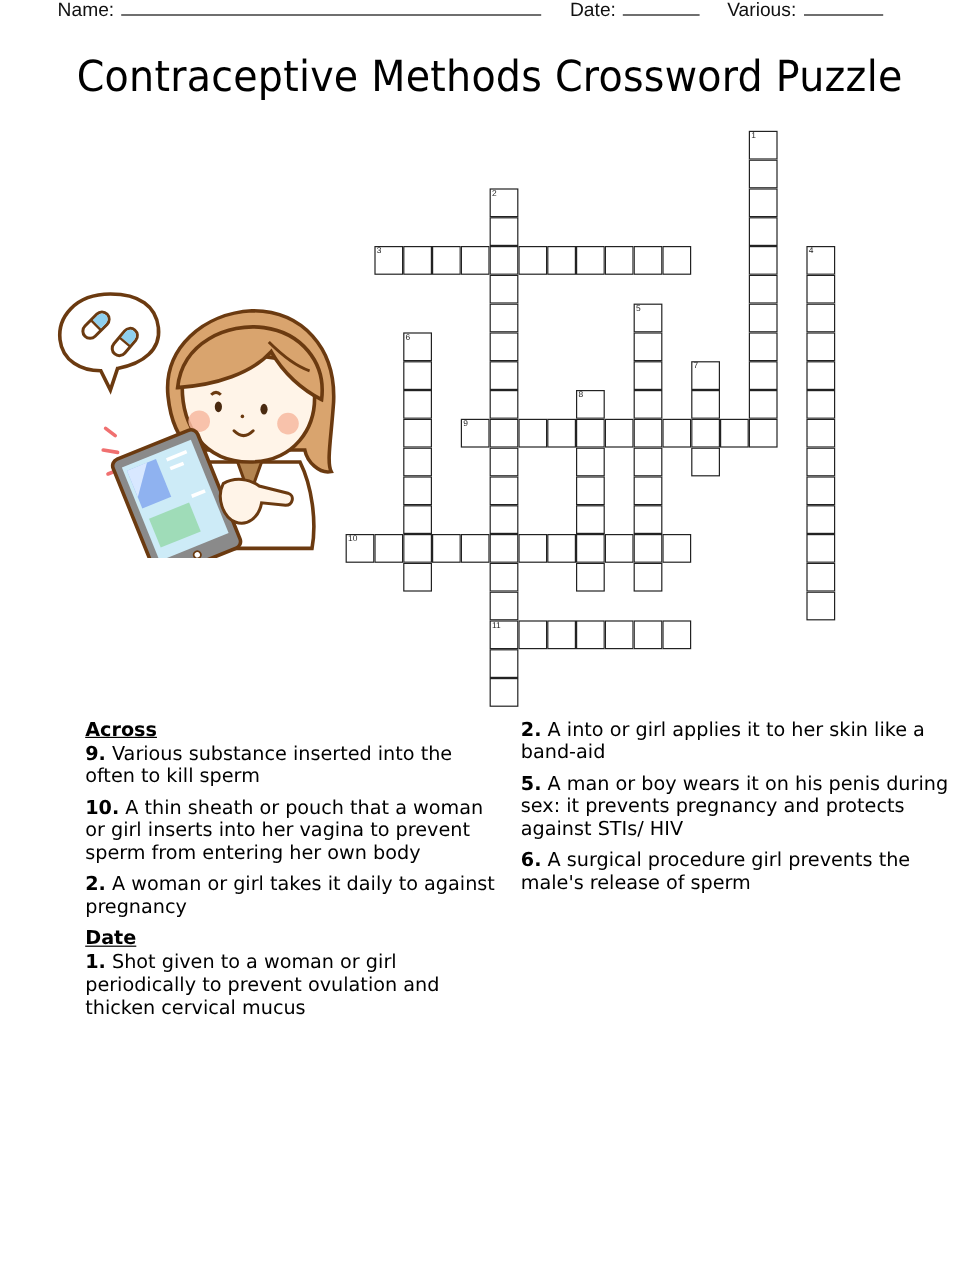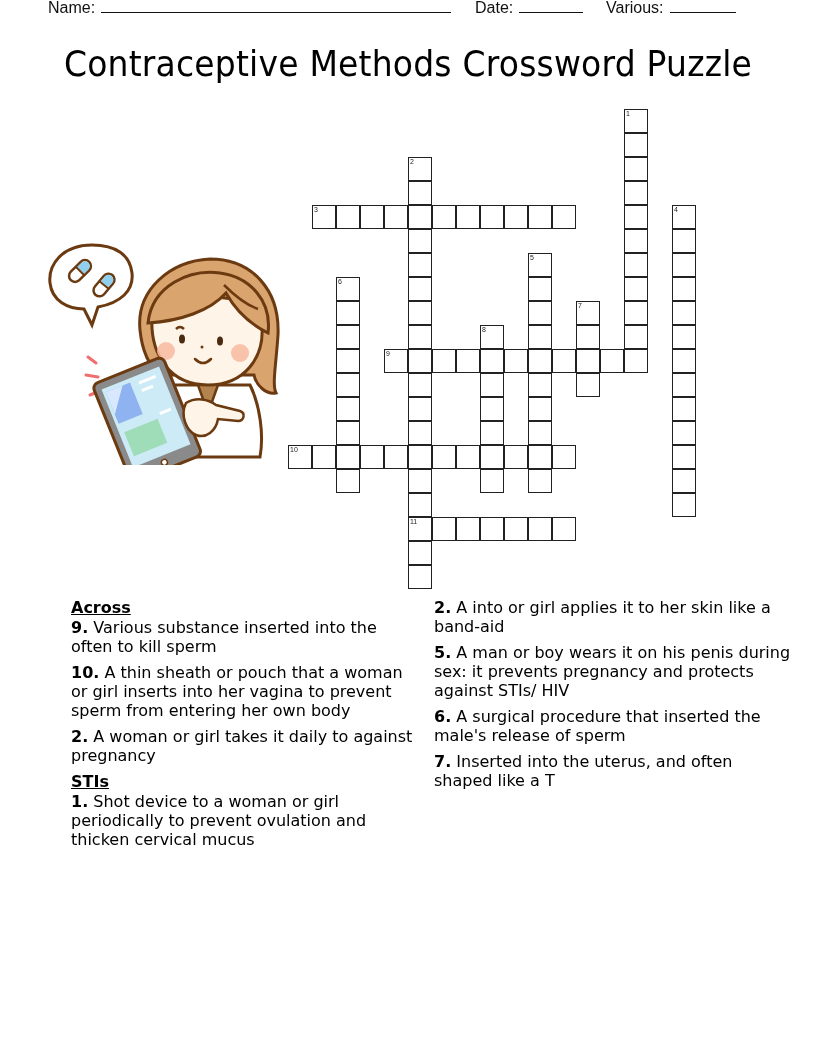--- a/index.html
+++ b/index.html
@@ -229,22 +229,21 @@
     <div class="cell" style="left: 216px; top: 408px;"></div>
     <div class="cell" style="left: 240px; top: 408px;"></div>
     <div class="cell" style="left: 264px; top: 408px;"></div>
   </div>
 
 <div class="clues left">
   <div class="clue-head">Across</div>
   <div class="clue"><span class="n">9.</span> <span>Various substance inserted into the often to kill sperm</span></div>
   <div class="clue"><span class="n">10.</span> <span>A thin sheath or pouch that a woman or girl inserts into her vagina to prevent sperm from entering her own body</span></div>
   <div class="clue"><span class="n">2.</span> <span>A woman or girl takes it daily to against pregnancy</span></div>
-  <div class="clue-head">STIs</div>
-  <div class="clue"><span class="n">1.</span> <span>Shot device to a woman or girl periodically to prevent ovulation and thicken cervical mucus</span></div>
+  <div class="clue-head">Date</div>
+  <div class="clue"><span class="n">1.</span> <span>Shot given to a woman or girl periodically to prevent ovulation and thicken cervical mucus</span></div>
 </div>
 
 <div class="clues right">
   <div class="clue"><span class="n">2.</span> <span>A into or girl applies it to her skin like a band-aid</span></div>
   <div class="clue"><span class="n">5.</span> <span>A man or boy wears it on his penis during sex: it prevents pregnancy and protects against STIs/ HIV</span></div>
-  <div class="clue"><span class="n">6.</span> <span>A surgical procedure that inserted the male's release of sperm</span></div>
-  <div class="clue"><span class="n">7.</span> <span>Inserted into the uterus, and often shaped like a T</span></div>
+  <div class="clue"><span class="n">6.</span> <span>A surgical procedure girl prevents the male's release of sperm</span></div>
 </div>
 
 </body></html>

